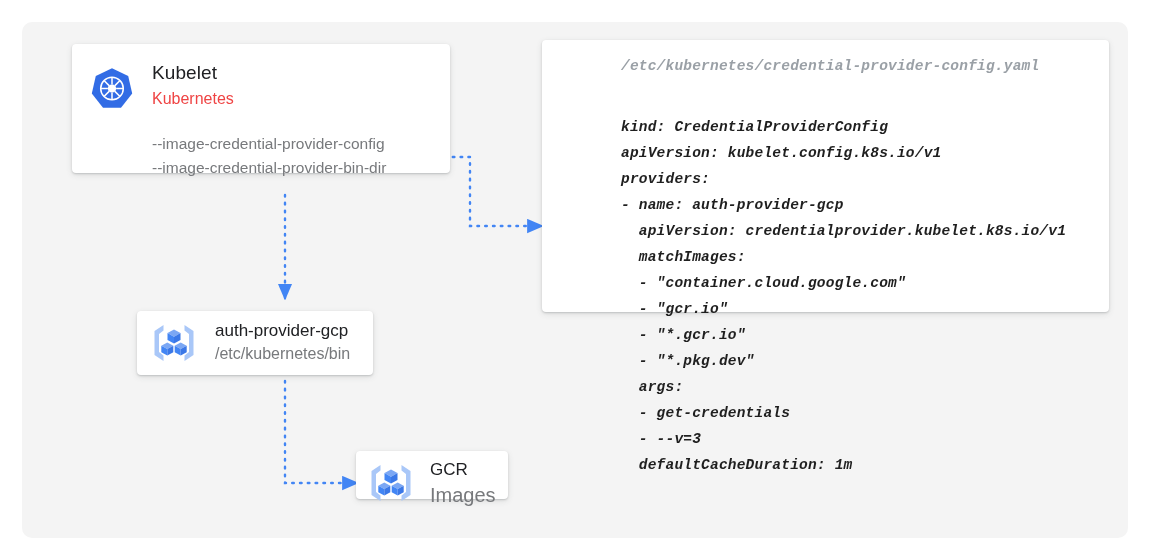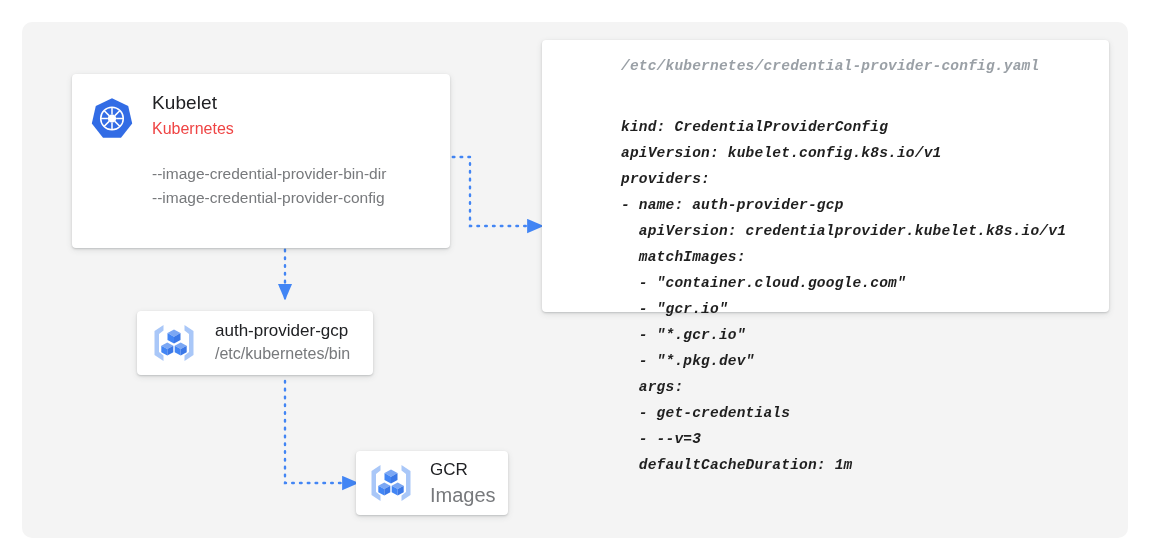--- a/index.html
+++ b/index.html
@@ -37,23 +37,23 @@
     position: absolute;
     background: #ffffff;
     border-radius: 4px;
     box-shadow: 0 1px 2px rgba(60,64,67,0.22), 0 2px 6px rgba(60,64,67,0.12);
     box-sizing: border-box;
   }
 
   
   #kubelet-card {
     left: 72px;
-    top: 74px;
+    top: 44px;
     width: 378px;
-    height: 174px;
+    height: 129px;
   }
   #kubelet-card .k8s-logo {
     position: absolute;
     left: 16px;
     top: 21px;
     width: 48px;
     height: 48px;
   }
   #kubelet-card .title {
     position: absolute;
@@ -109,21 +109,21 @@
     top: 34px;
     font-size: 16px;
     color: #77797c;
   }
 
   
   #gcr-card {
     left: 356px;
     top: 451px;
     width: 152px;
-    height: 64px;
+    height: 48px;
   }
   #gcr-card .reg-icon {
     position: absolute;
     left: 12px;
     top: 10px;
     width: 46px;
     height: 44px;
   }
   #gcr-card .title {
     position: absolute;
@@ -230,22 +230,22 @@
           <line x1="32" y1="15.5" x2="26.9" y2="20.6"></line>
           <line x1="21.1" y1="26.4" x2="16" y2="31.5"></line>
         </g>
       </svg>
     </span>
 
     <div class="title">Kubelet</div>
     <div class="subtitle">Kubernetes</div>
 
     <div class="flag-list">
+      <div class="flag">--image-credential-provider-config</div>
       <div class="flag">--image-credential-provider-bin-dir</div>
-      <div class="flag">--image-credential-provider-config</div>
     </div>
   </div>
 
   <div class="card" id="auth-provider-card">
 
     <span class="reg-icon">
       <svg width="46" height="44" viewBox="0 0 46 44" xmlns="http://www.w3.org/2000/svg">
 
         <path d="M12.5 4 L3.5 10 L3.5 34 L12.5 40 L12.5 34.5 L8 31 L8 13 L12.5 9.5 Z" fill="#a9c7f8"></path>
 

